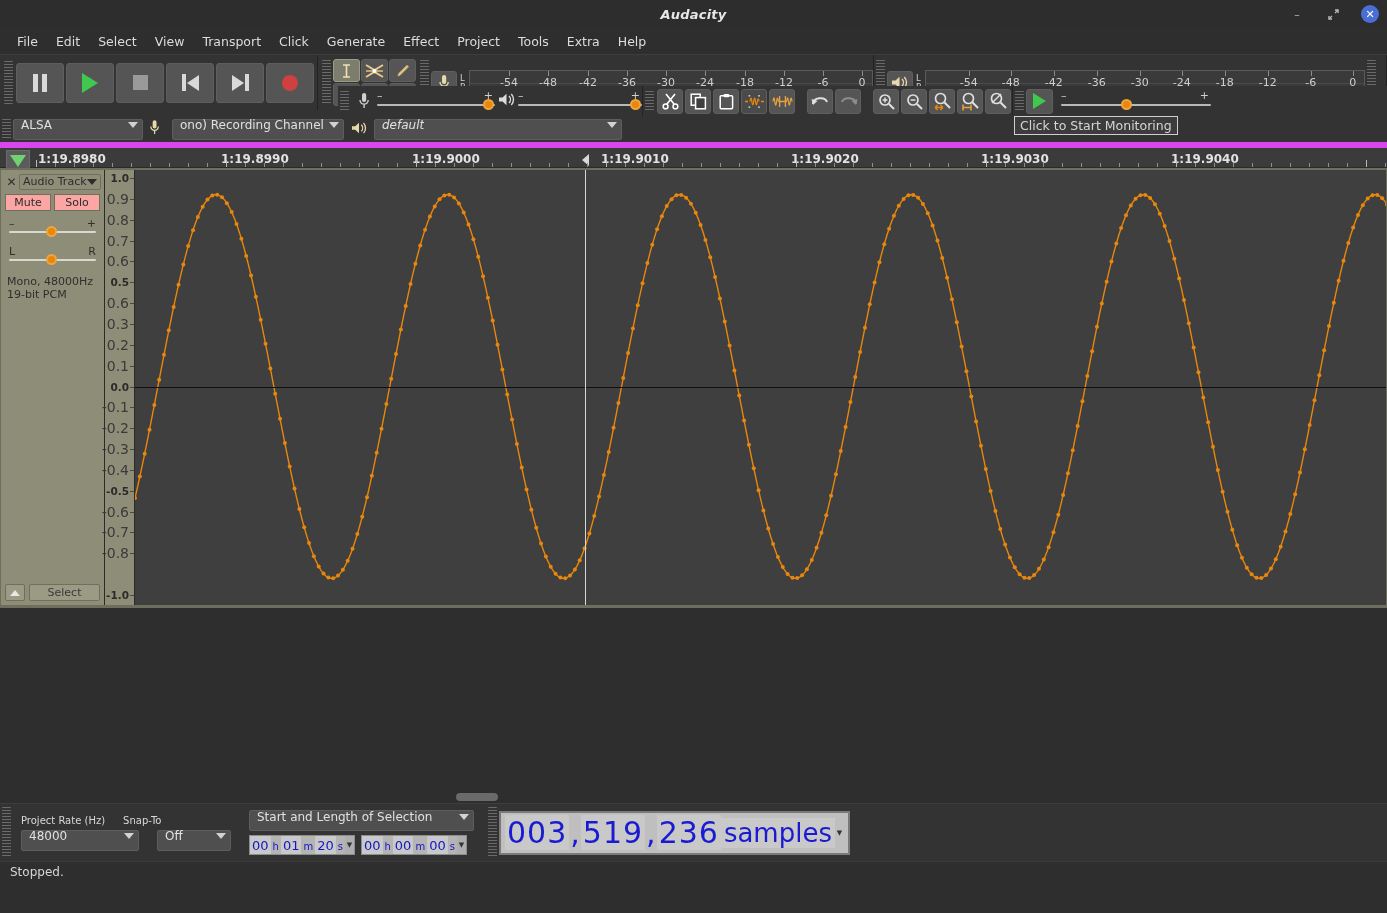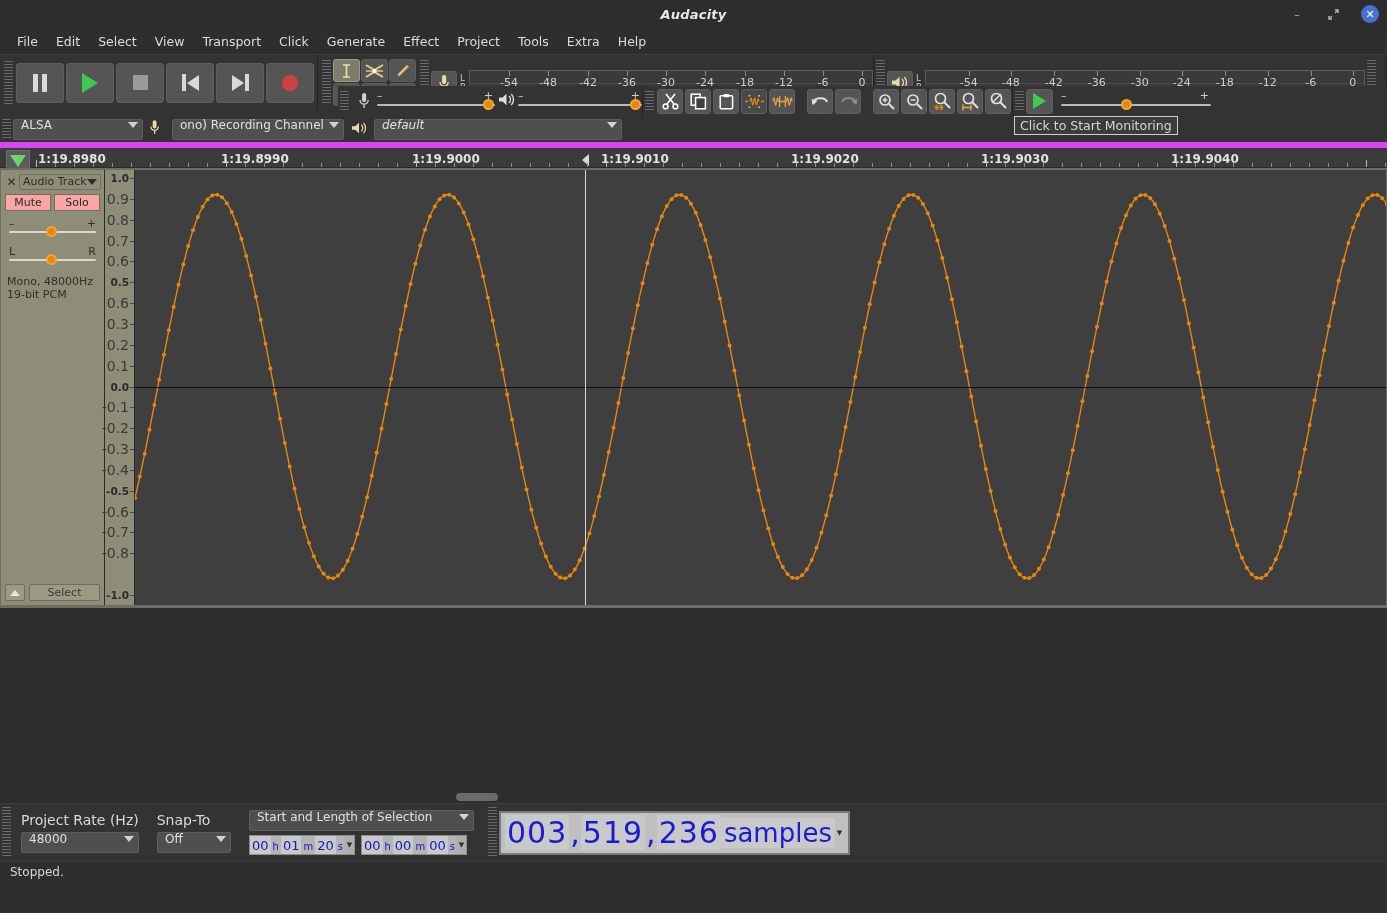--- a/index.html
+++ b/index.html
@@ -136,21 +136,21 @@
   .wavewrap svg{ display:block; }
   .zeroline{ position:absolute; left:0;right:0; height:1px; background:#101010;}
   .playcursor{ position:absolute; top:0;bottom:0; width:1px; background:#d8d8d0;}
 
   
   .spacer{ background:#2e2e2e; }
   .hscroll{ height:12px; background:#2e2e2e; position:relative;}
   .hthumb{ position:absolute; top:2px; height:8px; background:#6a6a6a; border-radius:4px;}
 
   .bottomdock{ background:#333; border-top:1px solid #3d3d3d; display:flex; align-items:stretch; height:58px;}
-  .lbl-s{ font-size:14px;color:#d9d9d9;}
+  .lbl-s{ font-size:10px;color:#d9d9d9;}
   .selbox{ display:flex; flex-direction:column; justify-content:center; gap:4px; padding:0 4px;}
   .rowt{ display:flex;align-items:center; gap:10px;}
   .numfield{ display:flex; align-items:stretch; background:#bfbfbf; border:1px solid #8d8d8d; height:20px;}
   .nf-d{ background:#c9c9c9; color:#1414c8; font-size:13px; padding:0 2px; display:flex;align-items:center;
          font-family:"DejaVu Sans","Liberation Sans",sans-serif;}
   .nf-u{ background:#b4b4b4; color:#1414c8; font-size:10px; padding:0 2px; display:flex;align-items:flex-end; padding-bottom:2px;}
   .nf-spin{ width:9px;background:#aeaeae;display:flex;align-items:center;justify-content:center;
             font-size:7px;color:#333;cursor:pointer;}
   .samplesbox{ background:#bfbfbf;border:2px solid #7a7a7a; height:44px; display:flex;align-items:center;
                padding:0 4px; }

